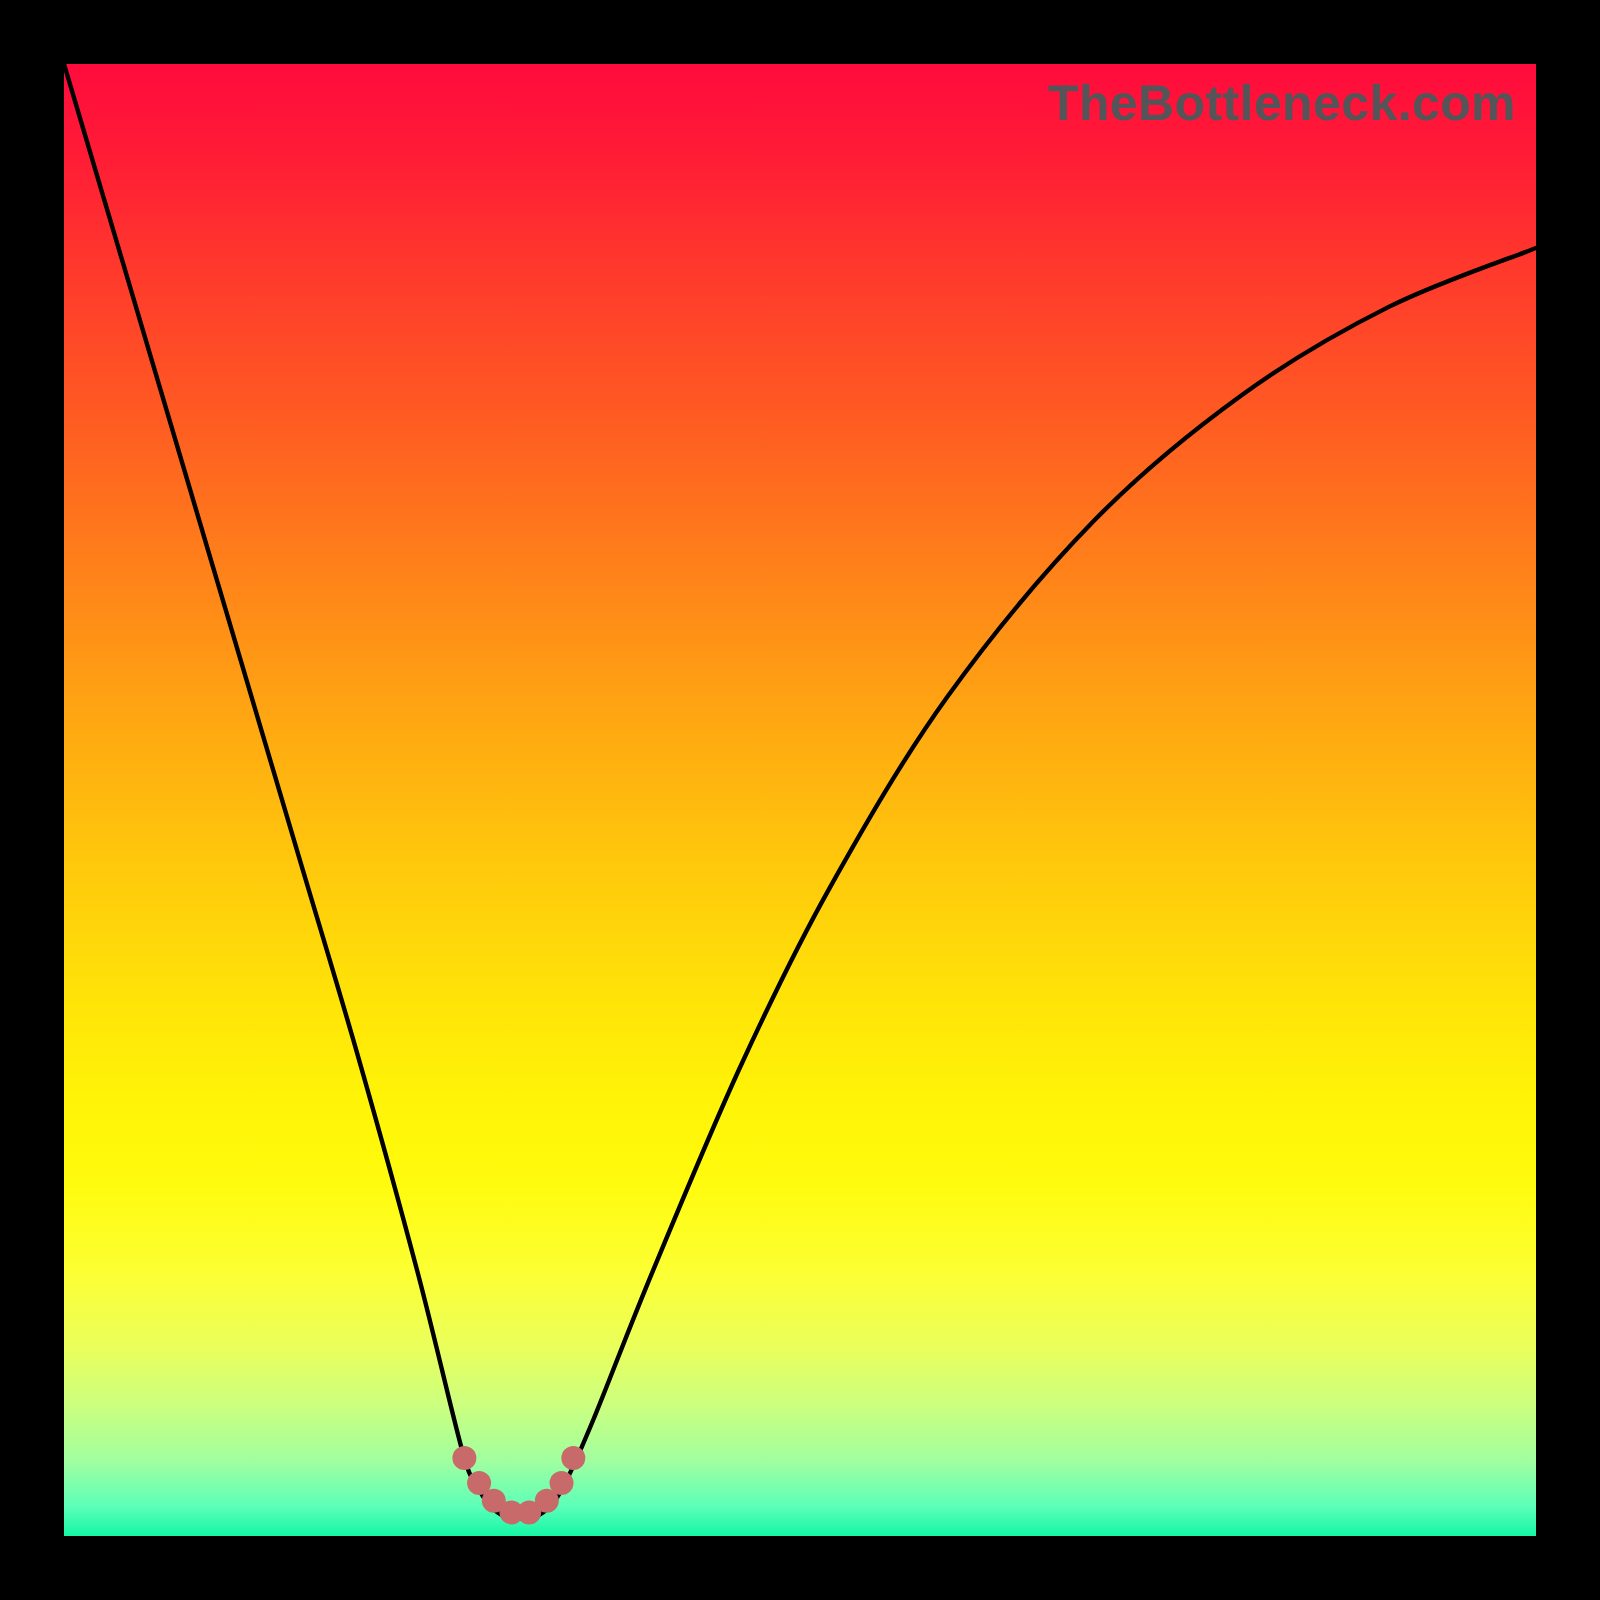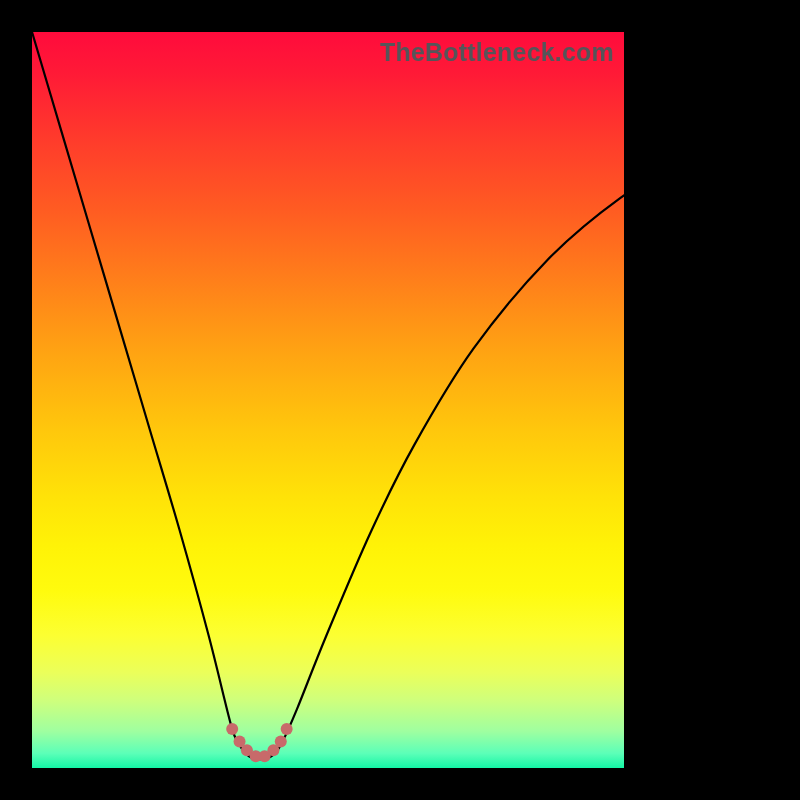--- a/index.html
+++ b/index.html
@@ -16,21 +16,21 @@
     top: 0;
     left: 0;
     width: 800px;
     height: 800px;
     background: #000;
   }
   .plot-area {
     position: absolute;
     top: 32px;
     left: 32px;
-    width: 592px;
+    width: 736px;
     height: 736px;
     background: linear-gradient(to bottom,
       #ff0b3c 0%,
       #ff1b36 6%,
       #ff392c 14%,
       #ff5b22 24%,
       #ff801a 34%,
       #ffa512 44%,
       #ffc70c 54%,
       #ffe208 63%,

